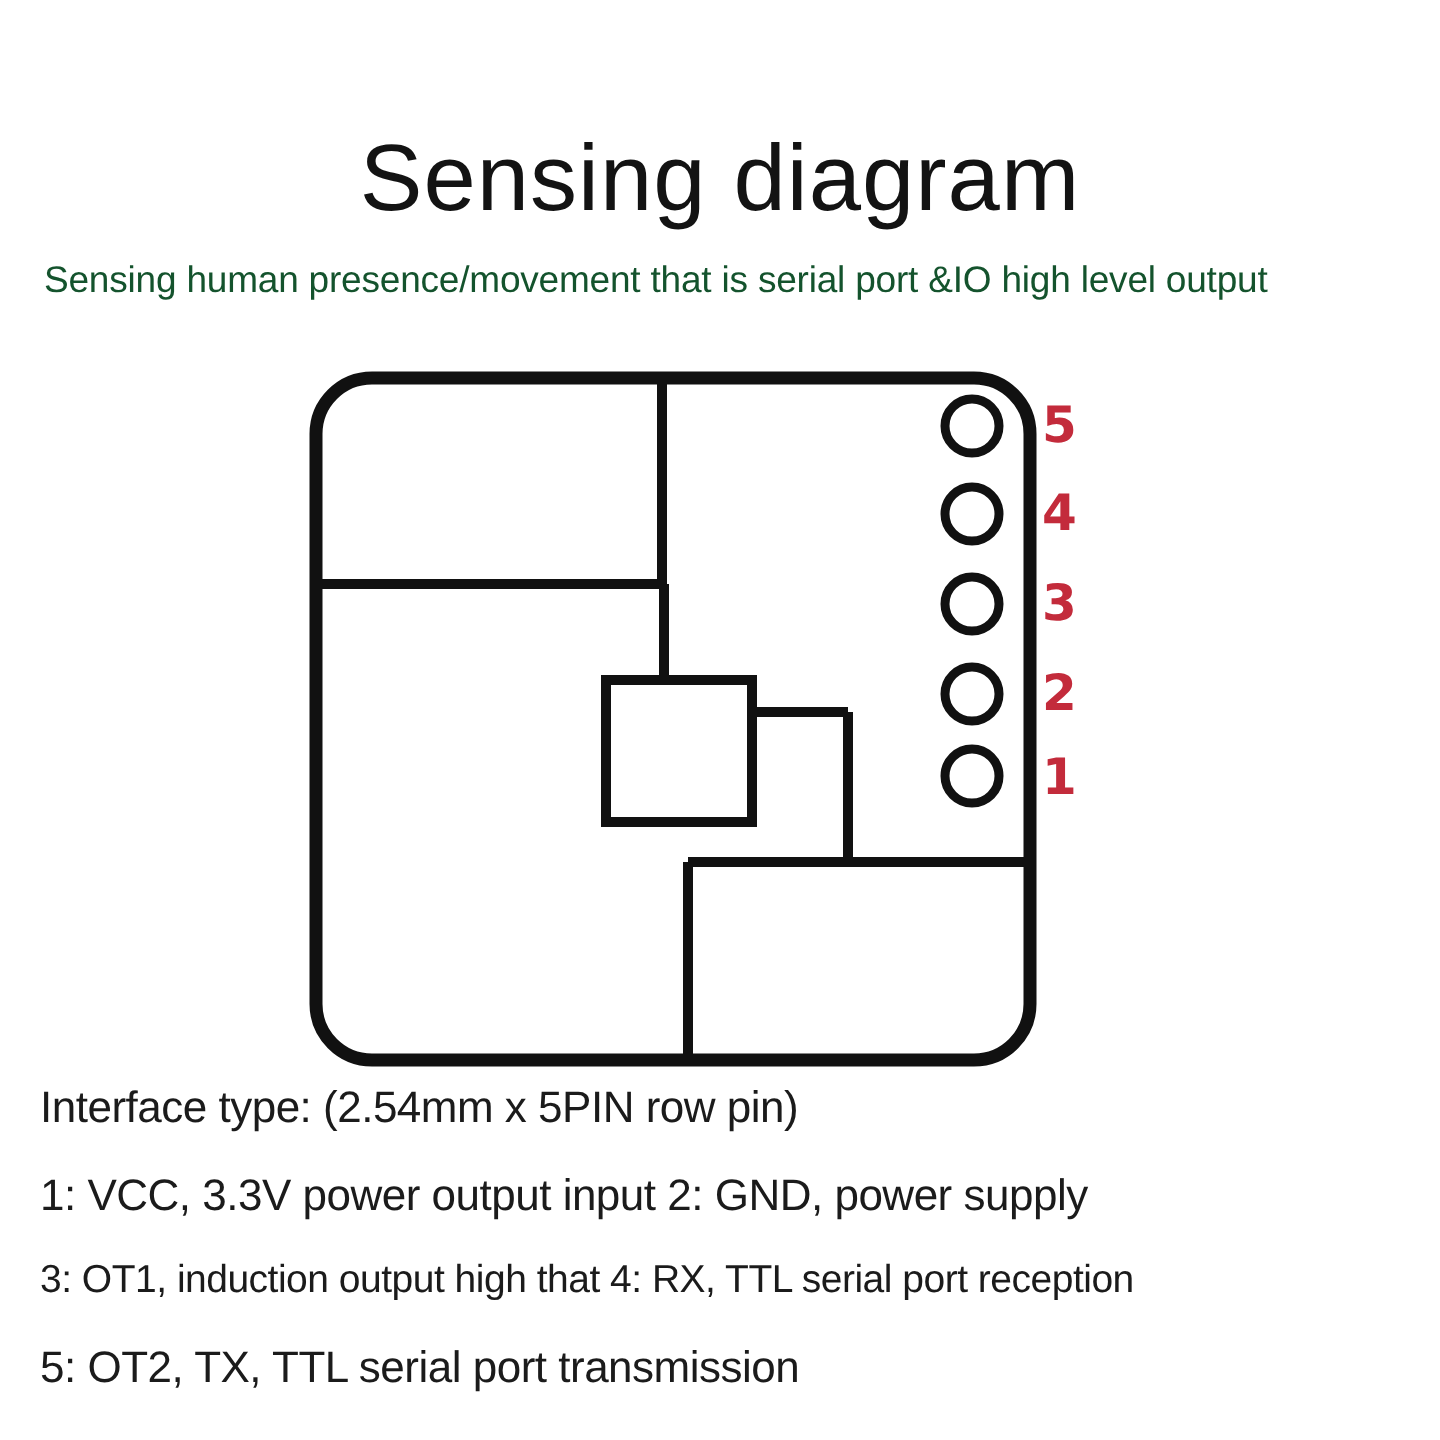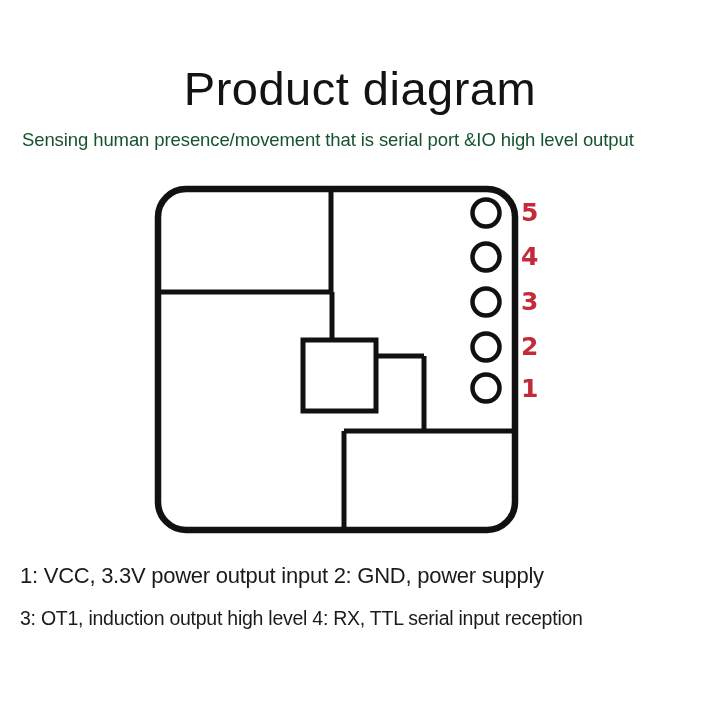--- a/index.html
+++ b/index.html
@@ -94,21 +94,21 @@
   .info-line.l1 { margin-top: 0px;   font-size: 22px; }
   .info-line.l2 { margin-top: 22px;  font-size: 22px; }
   .info-line.l3 { margin-top: 22px;  font-size: 19.5px; }
   .info-line.l4 { margin-top: 22px;  font-size: 22px; }
 </style>
 </head>
 <body>
 
 <div id="page">
 
-  <div class="title">Product diagram</div>
+  <div class="title">Sensing diagram</div>
 
   <div class="subtitle">Sensing human presence/movement that is serial port &amp;IO high level output</div>
 
   <div class="diagram-wrap">
     <svg id="board-svg" width="720" height="720" viewBox="0 0 720 720" xmlns="http://www.w3.org/2000/svg">
         <rect x="158" y="189" width="357" height="341" rx="28" ry="28" fill="#ffffff" stroke="#111111" stroke-width="6.5" stroke-linejoin="round"></rect>
         <line x1="331" y1="189" x2="331" y2="292" stroke="#111111" stroke-width="5" stroke-linecap="butt"></line>
         <line x1="158" y1="292" x2="333" y2="292" stroke="#111111" stroke-width="5" stroke-linecap="butt"></line>
         <line x1="332" y1="292" x2="332" y2="356" stroke="#111111" stroke-width="5" stroke-linecap="butt"></line>
         <line x1="302" y1="356" x2="424" y2="356" stroke="#111111" stroke-width="5" stroke-linecap="butt"></line>
@@ -126,17 +126,19 @@
 
   <div id="pin-labels">
       <div class="pin-label" style="left: 521px; top: 200px; color: rgb(195, 43, 59);">5</div>
       <div class="pin-label" style="left: 521px; top: 244px; color: rgb(195, 43, 59);">4</div>
       <div class="pin-label" style="left: 521px; top: 289px; color: rgb(195, 43, 59);">3</div>
       <div class="pin-label" style="left: 521px; top: 334px; color: rgb(195, 43, 59);">2</div>
       <div class="pin-label" style="left: 521px; top: 376px; color: rgb(195, 43, 59);">1</div>
     </div>
 
   <div class="info">
+    <div class="info-line l1">Interface type: (2.54mm x 5PIN row pin)</div>
     <div class="info-line l2">1: VCC, 3.3V power output input 2: GND, power supply</div>
-    <div class="info-line l3">3: OT1, induction output high level 4: RX, TTL serial input reception</div>
+    <div class="info-line l3">3: OT1, induction output high that 4: RX, TTL serial port reception</div>
+    <div class="info-line l4">5: OT2, TX, TTL serial port transmission</div>
   </div>
 
 </div>
 
 </body></html>

